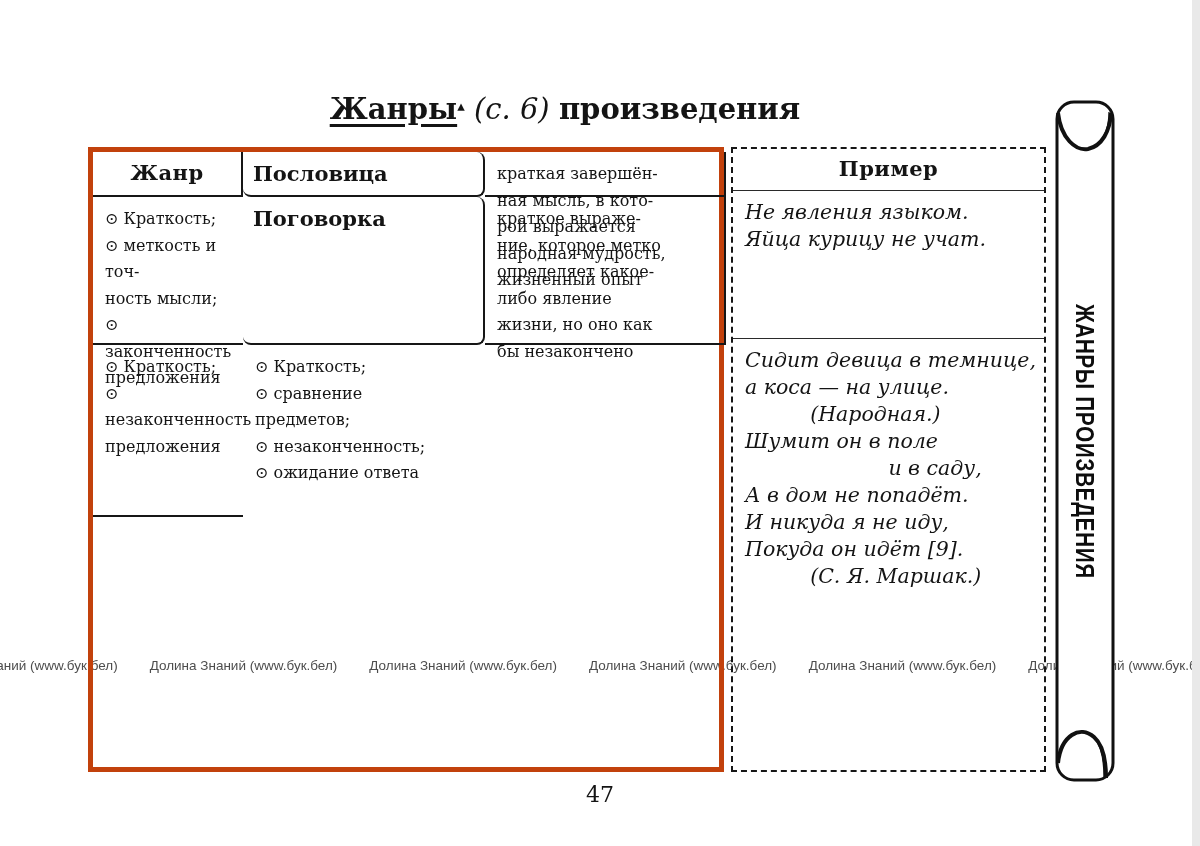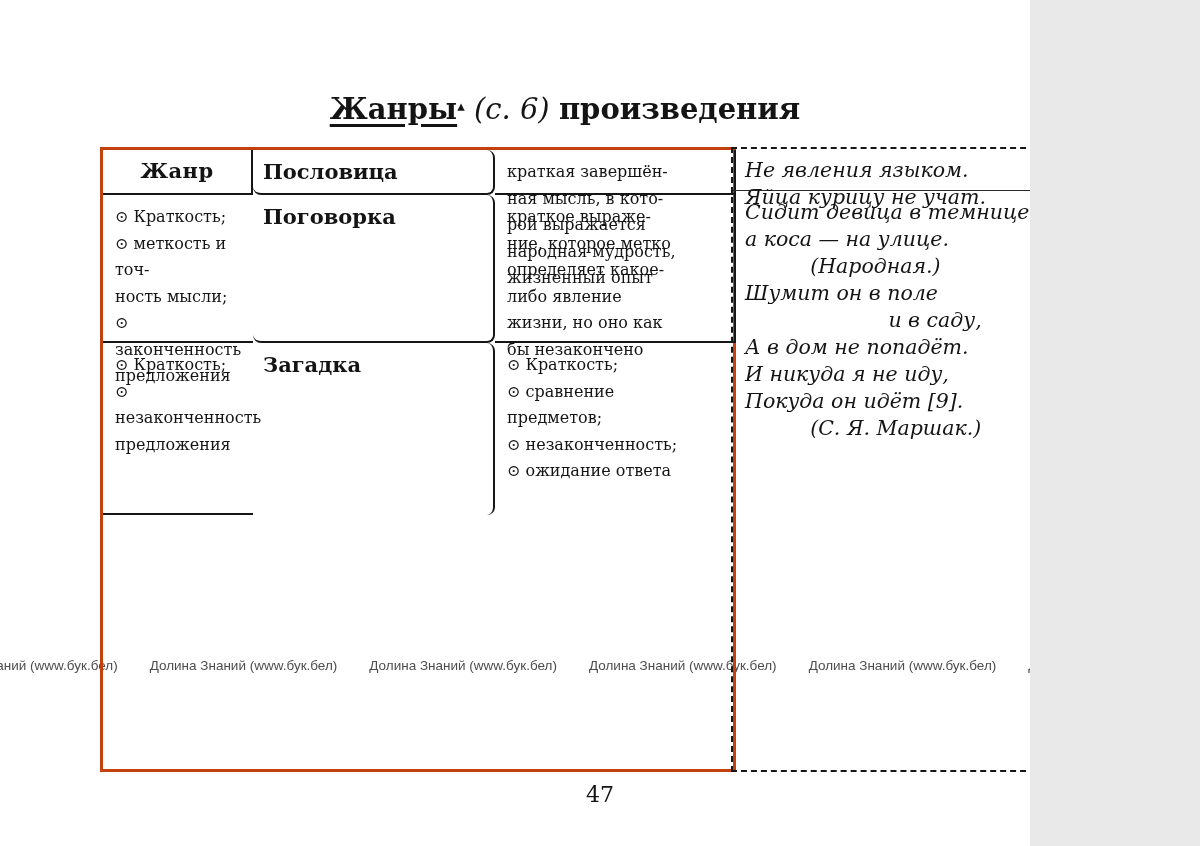--- a/index.html
+++ b/index.html
@@ -1,38 +1,38 @@
 <!DOCTYPE html>
 <html><head>
 <meta charset="utf-8">
 <style>
   html,body{margin:0;padding:0;background:#e9e9e9;}
   #page{
-    position:relative;width:1030px;height:846px;background:#ffffff;
+    position:relative;width:1192px;height:846px;background:#ffffff;
     font-family:"DejaVu Serif", serif;color:#141414;overflow:hidden;
   }
   
   #title{
     position:absolute;left:0;top:92px;width:1130px;text-align:center;
     font-size:29px;font-weight:bold;z-index:3;
   }
   #title .t-word{text-decoration:underline;text-decoration-thickness:2.5px;text-underline-offset:5px;}
   #title .t-marker{font-size:15px;vertical-align:8px;letter-spacing:0;}
   #title .t-ref{font-style:italic;font-weight:500;}
   
   #watermark-row{
     position:absolute;left:-70px;top:658px;width:1340px;z-index:1;
     white-space:nowrap;font-family:"Liberation Sans",sans-serif;
     font-size:13.5px;color:#4d4d4d;
   }
   #watermark-row span{display:inline-block;margin-right:32px;}
   
   #main-table{
-    position:absolute;left:100px;top:147px;width:636px;height:625px;
-    border:3px solid #c2410c;box-sizing:border-box;z-index:2;
+    position:absolute;left:88px;top:147px;width:636px;height:625px;
+    border:5px solid #c2410c;box-sizing:border-box;z-index:2;
     display:grid;grid-template-columns:150px 242px 241px;
     grid-template-rows:45px 148px 172px auto;
   }
   .cell{box-sizing:border-box;white-space:pre-wrap;line-height:26.5px;font-size:16px;}
   .c-border-r{border-right:2px solid #161616;}
   .c-border-b{border-bottom:2px solid #161616;}
   .head{
     font-weight:bold;font-size:21px;display:flex;align-items:center;justify-content:center;
     letter-spacing:.5px;
   }
@@ -99,29 +99,29 @@
     <div class="cell body-cell c-border-r c-border-b">краткое выраже-
 ние, которое метко
 определяет какое-
 либо явление
 жизни, но оно как
 бы незакончено</div>
     <div class="cell body-cell c-border-b">⊙ Краткость;
 ⊙ незаконченность
 предложения</div>
 
-    <div class="cell genre c-border-r">Загадка</div>
     <div class="cell body-cell">⊙ Краткость;
 ⊙ сравнение
 предметов;
 ⊙ незаконченность;
 ⊙ ожидание ответа</div>
   </div>
 
   <div id="example-box">
+    <div class="cell head ex-sep">Пример</div>
     <div class="example-cell ex-sep">Не явления языком.
 Яйца курицу не учат.</div>
     <div class="example-cell">Сидит девица в темнице,
 а коса — на улице.
           (Народная.)
 Шумит он в поле
                       и в саду,
 А в дом не попадёт.
 И никуда я не иду,
 Покуда он идёт [9].

